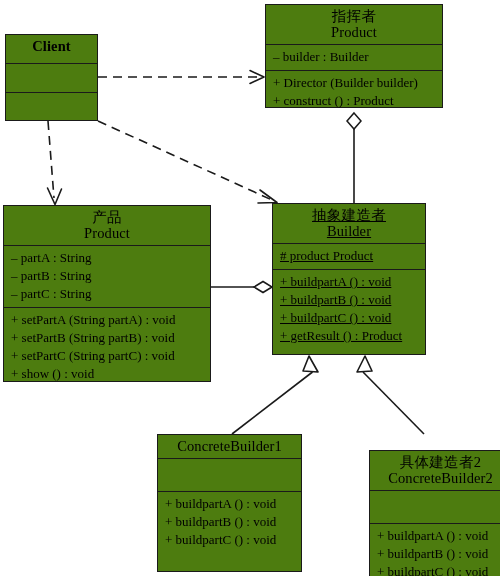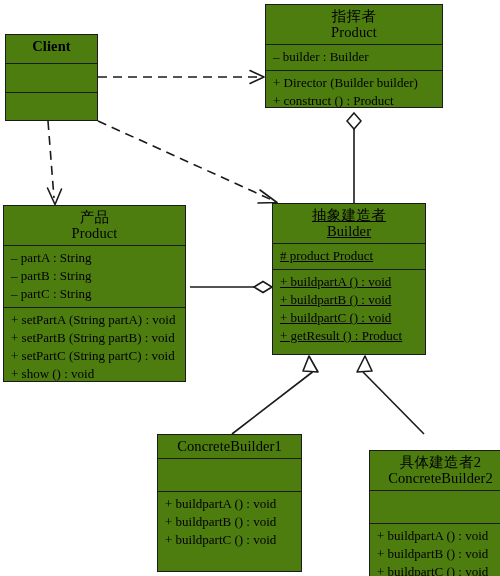--- a/index.html
+++ b/index.html
@@ -124,21 +124,21 @@
     </div>
     <div class="uml-compartment cmp-members">
       <div class="member-row">– builder : Builder</div>
     </div>
     <div class="uml-compartment cmp-members">
       <div class="member-row">+ Director (Builder builder)</div>
       <div class="member-row">+ construct () : Product</div>
     </div>
   </div>
 
-  <div class="uml-class" style="left:3px; top:205px; width:183px; height:177px;">
+  <div class="uml-class" style="left:3px; top:205px; width:208px; height:177px;">
     <div class="uml-compartment cmp-title">
       <span class="title-cn">产品</span>
       <span class="title-en">Product</span>
     </div>
     <div class="uml-compartment cmp-members">
       <div class="member-row">– partA : String</div>
       <div class="member-row">– partB : String</div>
       <div class="member-row">– partC : String</div>
     </div>
     <div class="uml-compartment cmp-members">

